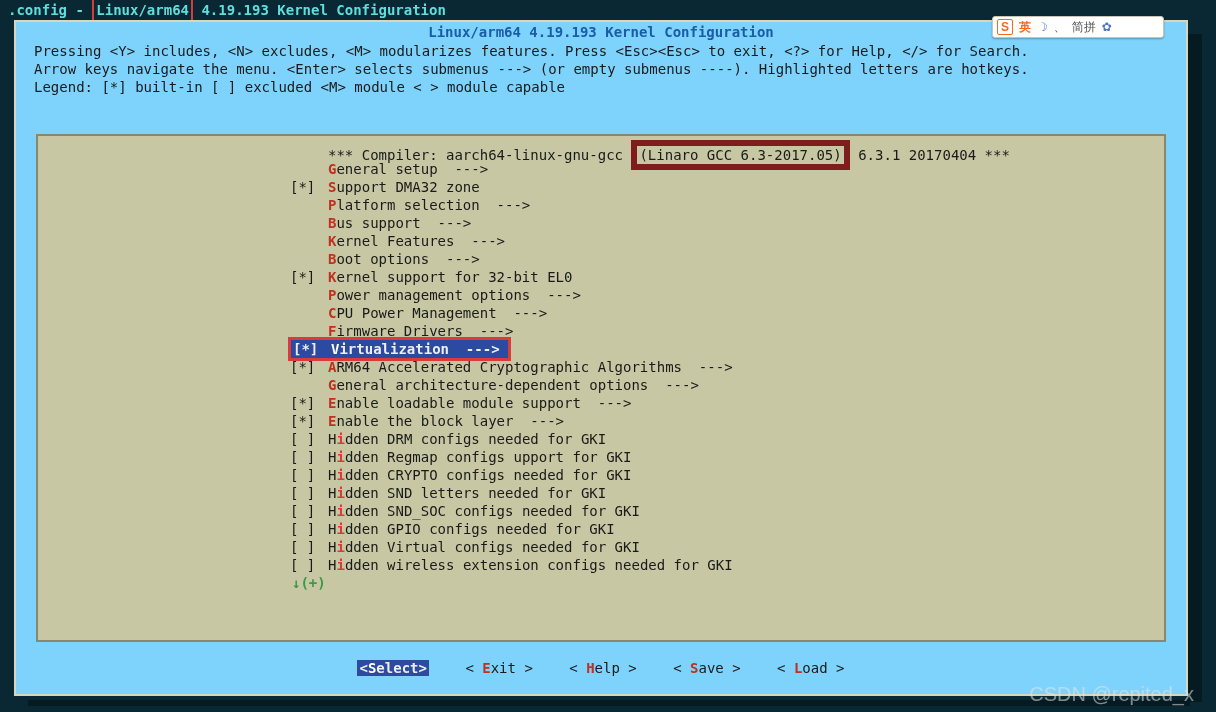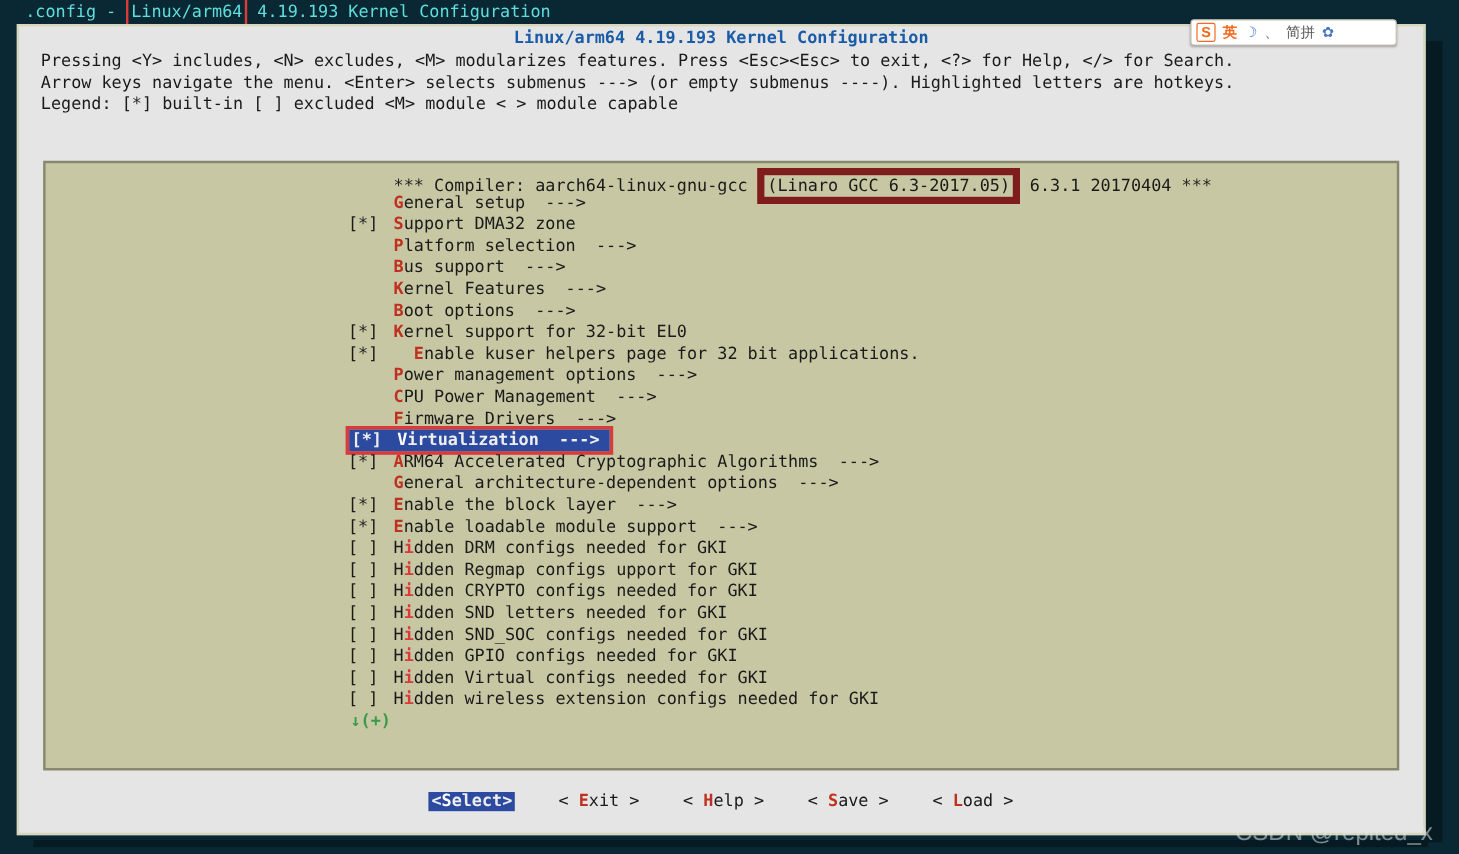--- a/index.html
+++ b/index.html
@@ -8,34 +8,34 @@
     width: 1216px; height: 712px;
     background: #0a2833;
     font-family: "DejaVu Sans Mono", "Consolas", monospace;
     font-size: 14px;
     overflow: hidden;
     color: #1a1a1a;
   }
   .titlebar {
     height: 20px;
     color: #5fdede;
-    font-weight: normal;
-    padding-left: 21px;
+    font-weight: bold;
+    padding-left: 8px;
     line-height: 20px;
   }
   .titlebar .hlbox {
     border: 2px solid #d93a3a;
     display: inline-block;
     padding: 0 2px;
     margin: -2px 0;
   }
   .outer {
     position: absolute;
     left: 14px; top: 20px; right: 28px; bottom: 16px;
-    background: #e5e5e5;
+    background: #7dd3fc;
     border: 2px solid #d8d6bc;
   }
   .heading {
     text-align: center;
     color: #1a5ca8;
     font-weight: bold;
     padding-top: 2px;
   }
   .help {
     color: #1a1a1a;
@@ -140,31 +140,30 @@
   <div class="menu-box">
     <div class="compiler"><span>*** Compiler: aarch64-linux-gnu-gcc </span><span class="boxred">(Linaro GCC 6.3-2017.05)</span><span> 6.3.1 20170404 ***</span></div>
 
     <div class="row"><span class="bracket"></span><span class="hk">G</span><span>eneral setup  ---&gt;</span></div>
     <div class="row"><span class="bracket">[*] </span><span class="hk">S</span><span>upport DMA32 zone</span></div>
     <div class="row"><span class="bracket"></span><span class="hk">P</span><span>latform selection  ---&gt;</span></div>
     <div class="row"><span class="bracket"></span><span class="hk">B</span><span>us support  ---&gt;</span></div>
     <div class="row"><span class="bracket"></span><span class="hk">K</span><span>ernel Features  ---&gt;</span></div>
     <div class="row"><span class="bracket"></span><span class="hk">B</span><span>oot options  ---&gt;</span></div>
     <div class="row"><span class="bracket">[*] </span><span class="hk">K</span><span>ernel support for 32-bit EL0</span></div>
-    <div class="row"><span class="bracket">[*] </span><span>  </span><span class="hk">E</span><span>nable kuser helpers page for 32 bit applications.</span></div>
     <div class="row"><span class="bracket"></span><span class="hk">P</span><span>ower management options  ---&gt;</span></div>
     <div class="row"><span class="bracket"></span><span class="hk">C</span><span>PU Power Management  ---&gt;</span></div>
     <div class="row"><span class="bracket"></span><span class="hk">F</span><span>irmware Drivers  ---&gt;</span></div>
 
     <div class="row" style="padding-left:250px"><span class="high3"><span class="sel"><span class="bracket" style="width:40px;padding-left:2px">[*] </span><span class="hkw">V</span><span>irtualization  ---&gt; </span></span></span></div>
 
     <div class="row"><span class="bracket">[*] </span><span class="hk">A</span><span>RM64 Accelerated Cryptographic Algorithms  ---&gt;</span></div>
     <div class="row"><span class="bracket"></span><span class="hk">G</span><span>eneral architecture-dependent options  ---&gt;</span></div>
+    <div class="row"><span class="bracket">[*] </span><span class="hk">E</span><span>nable loadable module support  ---&gt;</span></div>
     <div class="row"><span class="bracket">[*] </span><span class="hk">E</span><span>nable the block layer  ---&gt;</span></div>
-    <div class="row"><span class="bracket">[*] </span><span class="hk">E</span><span>nable loadable module support  ---&gt;</span></div>
     <div class="row"><span class="bracket">[ ] </span><span>H</span><span class="hk2">i</span><span>dden DRM configs needed for GKI</span></div>
     <div class="row"><span class="bracket">[ ] </span><span>H</span><span class="hk2">i</span><span>dden Regmap configs upport for GKI</span></div>
     <div class="row"><span class="bracket">[ ] </span><span>H</span><span class="hk2">i</span><span>dden CRYPTO configs needed for GKI</span></div>
     <div class="row"><span class="bracket">[ ] </span><span>H</span><span class="hk2">i</span><span>dden SND letters needed for GKI</span></div>
     <div class="row"><span class="bracket">[ ] </span><span>H</span><span class="hk2">i</span><span>dden SND_SOC configs needed for GKI</span></div>
     <div class="row"><span class="bracket">[ ] </span><span>H</span><span class="hk2">i</span><span>dden GPIO configs needed for GKI</span></div>
     <div class="row"><span class="bracket">[ ] </span><span>H</span><span class="hk2">i</span><span>dden Virtual configs needed for GKI</span></div>
     <div class="row"><span class="bracket">[ ] </span><span>H</span><span class="hk2">i</span><span>dden wireless extension configs needed for GKI</span></div>
 
     <div class="more">↓(+)</div>

